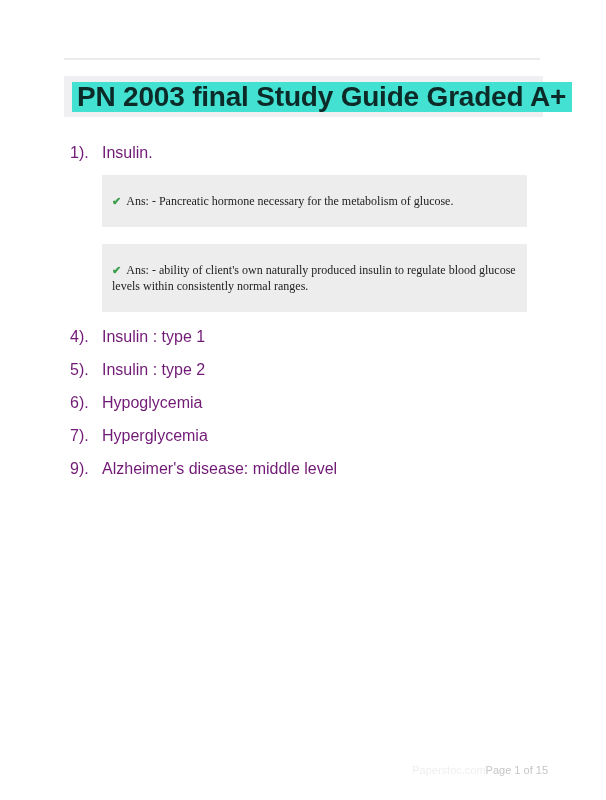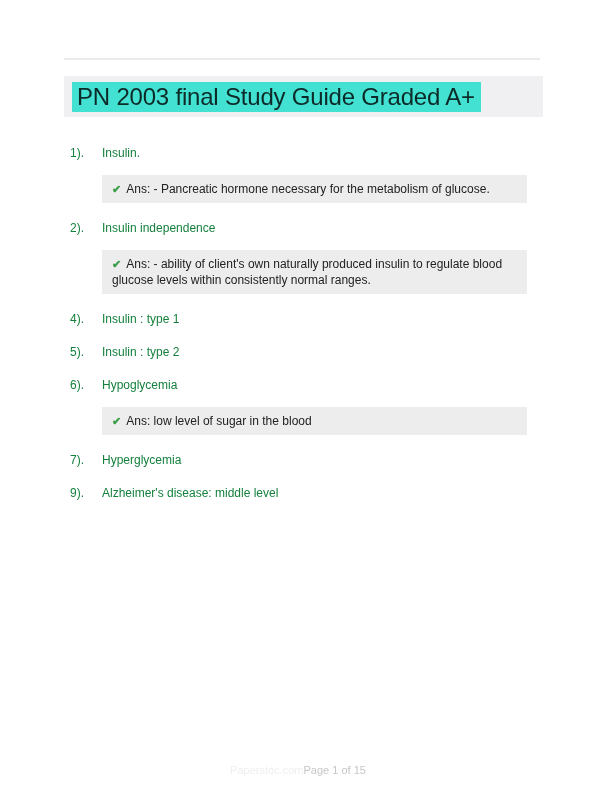--- a/index.html
+++ b/index.html
@@ -30,74 +30,75 @@
     width: 479px;
     height: 41px;
     background: #f0f0f2;
     box-sizing: border-box;
     padding: 6px 0 0 8px;
   }
   .title-highlight {
     display: inline-block;
     background: #42e1d1;
     color: #0c2a28;
-    font-size: 24px;
-    font-weight: 400;
+    font-size: 28px;
+    font-weight: 700;
     line-height: 29px;
     padding: 0 6px 1px 5px;
     letter-spacing: -0.2px;
     white-space: nowrap;
   }
   .qa-list {
     position: absolute;
     top: 145px;
     left: 64px;
     width: 479px;
   }
   .qa-item {
     margin-bottom: 17px;
   }
   .q-row {
     margin-bottom: 14px;
     line-height: 16px;
-    font-size: 12px;
-    color: #15803d;
+    font-size: 16px;
+    color: #701a75;
   }
   .q-num {
     display: inline-block;
     margin-left: 6px;
     width: 32px;
     vertical-align: top;
   }
   .q-text {
     display: inline-block;
     vertical-align: top;
   }
   .answer-box {
     margin-left: 38px;
     margin-right: 16px;
     background: #ededed;
-    padding: 6px 10px;
+    padding: 18px 10px;
     font-size: 12px;
     line-height: 16px;
     color: #222222;
+    font-family: Liberation Serif, serif;
   }
   .check {
     color: #3c9e4b;
     font-weight: bold;
     font-size: 11px;
     margin-right: 5px;
   }
   .footer {
     position: absolute;
     top: 764px;
     left: 48px;
     width: 500px;
     display: flex;
-    justify-content: center;
+    justify-content: flex-end;
     align-items: baseline;
     font-size: 11px;
   }
   .watermark {
     color: #efefef;
   }
   .page-num {
     color: #c6c6c6;
   }
 </style>
@@ -115,23 +116,20 @@
   <div class="qa-item">
     <div class="q-row">
       <span class="q-num">1).</span><span class="q-text">Insulin.</span>
     </div>
     <div class="answer-box">
       <span class="check">✔</span><span class="a-text">Ans: - Pancreatic hormone necessary for the metabolism of glucose.</span>
     </div>
   </div>
 
   <div class="qa-item">
-    <div class="q-row">
-      <span class="q-num">2).</span><span class="q-text">Insulin independence</span>
-    </div>
     <div class="answer-box">
       <span class="check">✔</span><span class="a-text">Ans: - ability of client's own naturally produced insulin to regulate blood glucose levels within consistently normal ranges.</span>
     </div>
   </div>
 
 
   <div class="qa-item">
     <div class="q-row">
       <span class="q-num">4).</span><span class="q-text">Insulin : type 1</span>
     </div>
@@ -139,23 +137,20 @@
 
   <div class="qa-item">
     <div class="q-row">
       <span class="q-num">5).</span><span class="q-text">Insulin : type 2</span>
     </div>
   </div>
 
   <div class="qa-item">
     <div class="q-row">
       <span class="q-num">6).</span><span class="q-text">Hypoglycemia</span>
-    </div>
-    <div class="answer-box">
-      <span class="check">✔</span><span class="a-text">Ans: low level of sugar in the blood</span>
     </div>
   </div>
 
   <div class="qa-item">
     <div class="q-row">
       <span class="q-num">7).</span><span class="q-text">Hyperglycemia</span>
     </div>
   </div>
 
 

